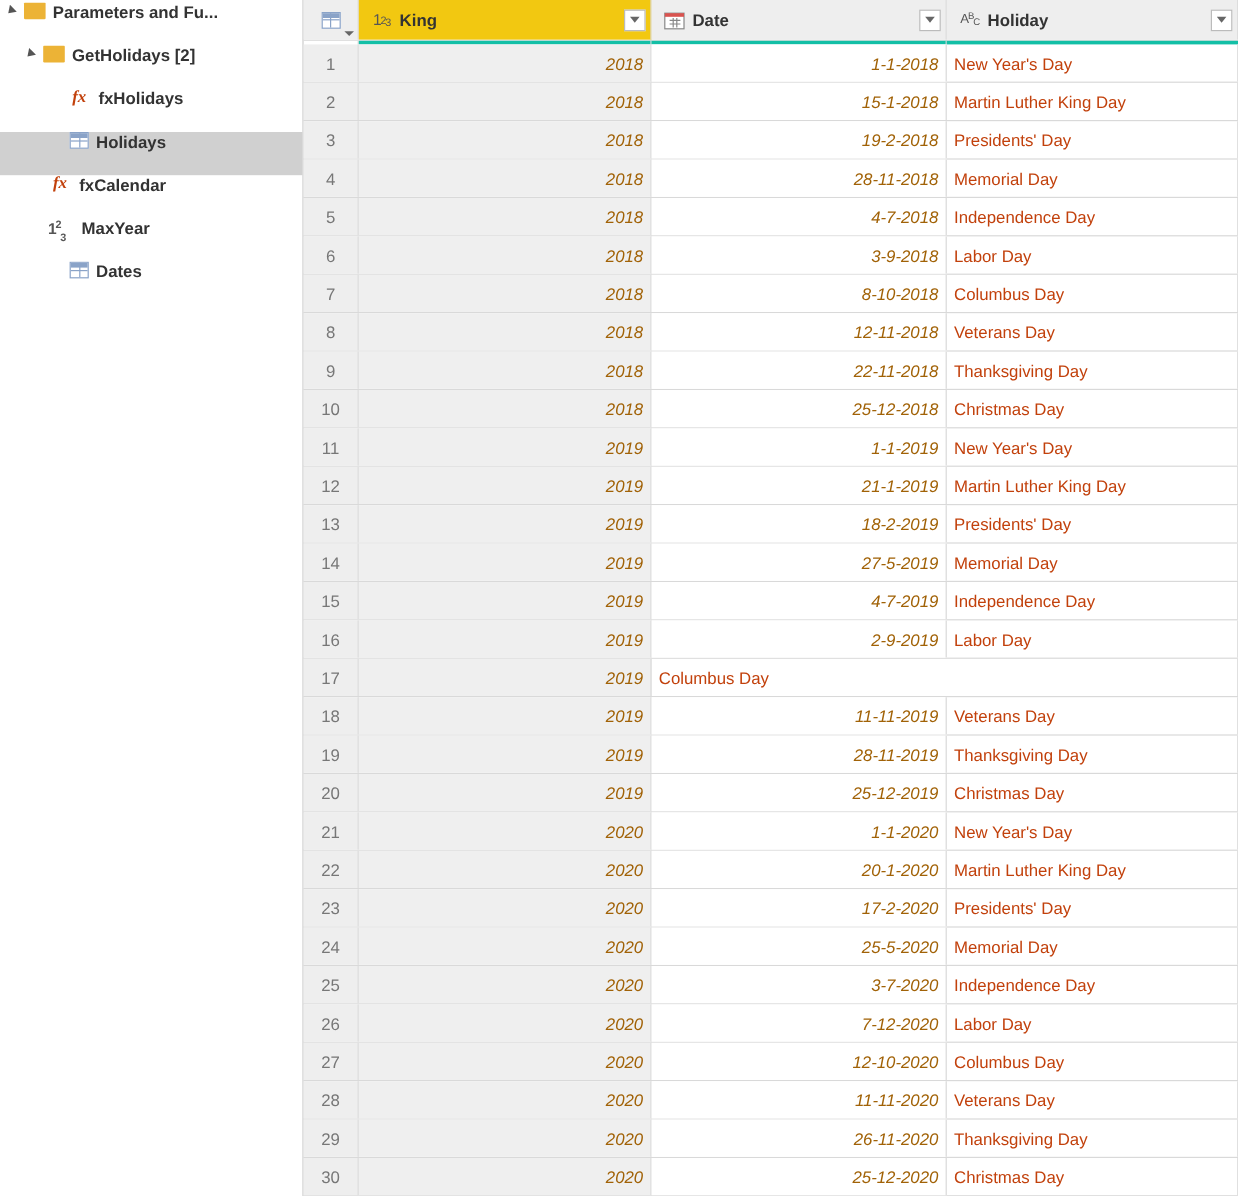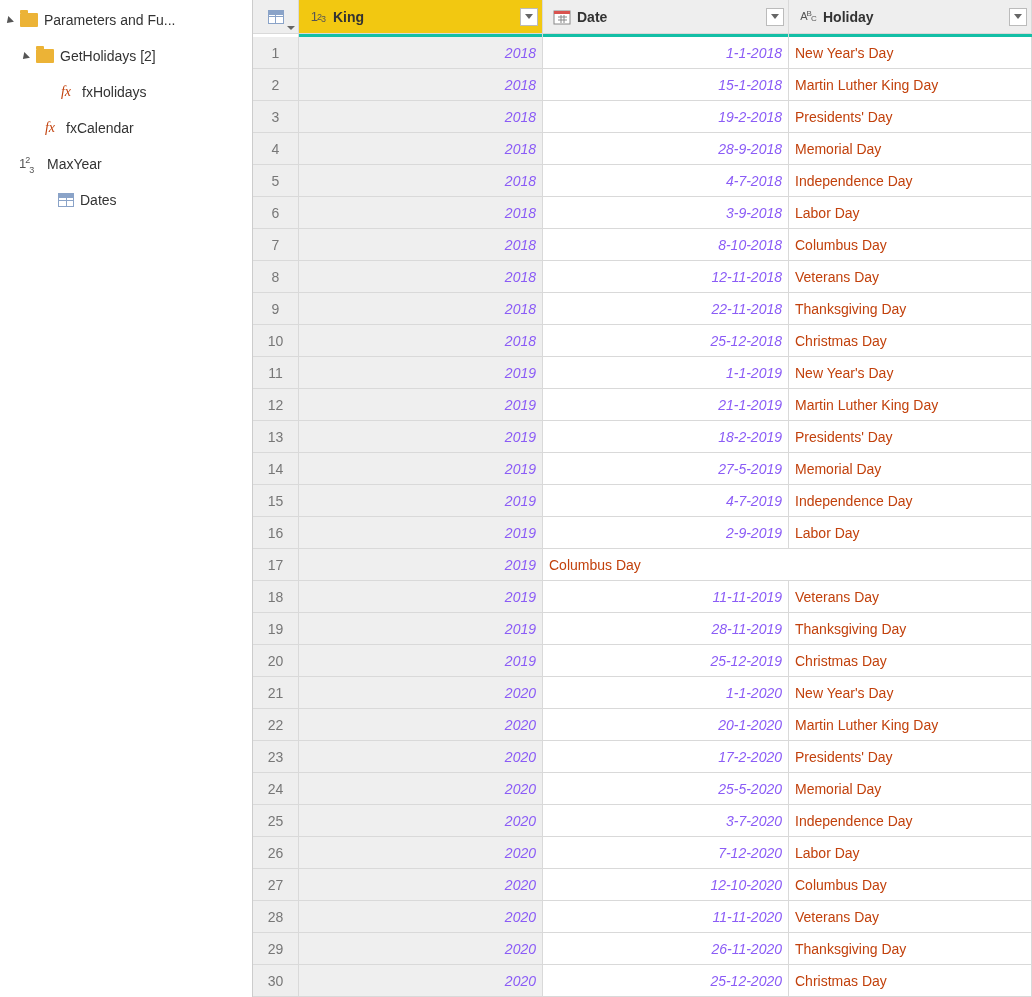--- a/index.html
+++ b/index.html
@@ -16,27 +16,28 @@
   }
   
   .tree {
     width: 252px;
     flex: 0 0 252px;
     background: #fff;
     padding-top: 2px;
   }
   .tree-row {
     display: flex;
-    align-items: center;
+    align-items: flex-start;
     height: 36px;
     padding-right: 6px;
     user-select: none;
     white-space: nowrap;
     overflow: hidden;
     text-overflow: ellipsis;
+    font-weight: bold;
   }
   .tree-row.level-0 { padding-left: 4px; }
   .tree-row.level-1 { padding-left: 20px; }
   .tree-row.level-2 { padding-left: 54px; }
   .tree-row.selected { background: #d0d0d0; }
   .tree-label { margin-left: 6px; }
   .caret {
     width: 12px; height: 12px; display: inline-block; position: relative;
   }
   .caret::before {
@@ -178,21 +179,21 @@
     background: #13bfa6;
     border-right: 1px solid #d9d9d9;
   }
   .quality-bar .q-rownum { flex: 0 0 46px; background: transparent; }
   .quality-bar .q-year   { flex: 0 0 244px; }
   .quality-bar .q-date   { flex: 0 0 246px; }
   .quality-bar .q-holiday{ flex: 1 1 auto; border-right:none; }
   .cell.col-year, .cell.col-date {
     justify-content: flex-end;
     font-style: italic;
-    color: #8b5cf6;
+    color: #a16207;
     background: #fff;
   }
   .cell.col-year { background: #efefef; }
   
   .cell.col-year.sel-col { background: #efefef; }
   .cell.col-holiday { color: #c2410c; }
 </style>
 </head>
 <body>
 
@@ -208,27 +209,31 @@
     <span class="caret open"></span>
     <span class="folder-icon"></span>
     <span class="tree-label">GetHolidays [2]</span>
   </div>
 
   <div class="tree-row level-2">
     <span class="fx-icon">fx</span>
     <span class="tree-label">fxHolidays</span>
   </div>
 
+  <div class="tree-row level-2 selected">
+    <span class="table-icon"></span>
+    <span class="tree-label">Holidays</span>
+  </div>
 
   <div class="tree-row level-1" style="padding-left:38px;">
     <span class="fx-icon">fx</span>
     <span class="tree-label">fxCalendar</span>
   </div>
 
-  <div class="tree-row level-1" style="padding-left:17px;">
+  <div class="tree-row level-1" style="padding-left:38px;">
     <span class="num-icon">1<sup style="font-size:9px;">2</sup><sub>3</sub></span>
     <span class="tree-label">MaxYear</span>
   </div>
 
 
   <div class="tree-row level-1" style="padding-left:54px;">
     <span class="table-icon"></span>
     <span class="tree-label">Dates</span>
   </div>
 
@@ -292,21 +297,21 @@
       </div>
       <div class="data-row">
         <div class="cell row-num">3</div>
         <div class="cell col-year sel-col">2018</div>
         <div class="cell col-date">19-2-2018</div>
         <div class="cell col-holiday">Presidents' Day</div>
       </div>
       <div class="data-row">
         <div class="cell row-num">4</div>
         <div class="cell col-year sel-col">2018</div>
-        <div class="cell col-date">28-9-2018</div>
+        <div class="cell col-date">28-11-2018</div>
         <div class="cell col-holiday">Memorial Day</div>
       </div>
       <div class="data-row">
         <div class="cell row-num">5</div>
         <div class="cell col-year sel-col">2018</div>
         <div class="cell col-date">4-7-2018</div>
         <div class="cell col-holiday">Independence Day</div>
       </div>
       <div class="data-row">
         <div class="cell row-num">6</div>

